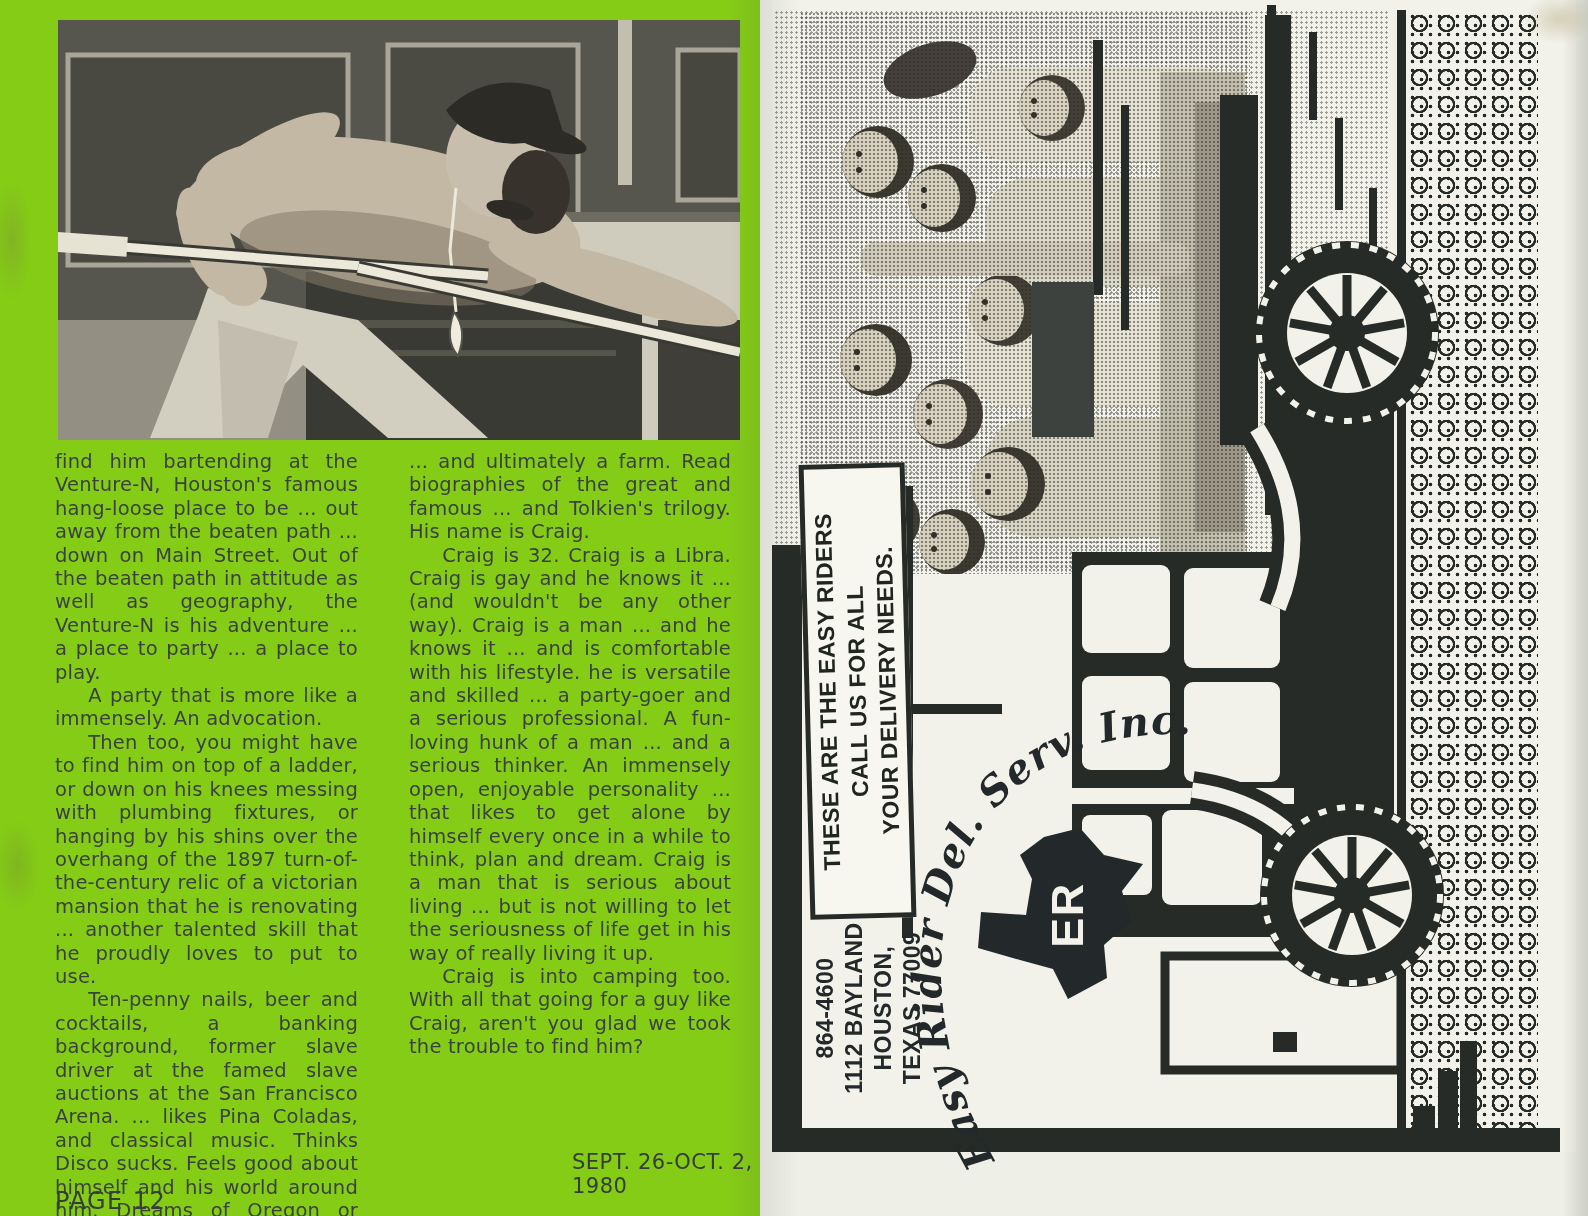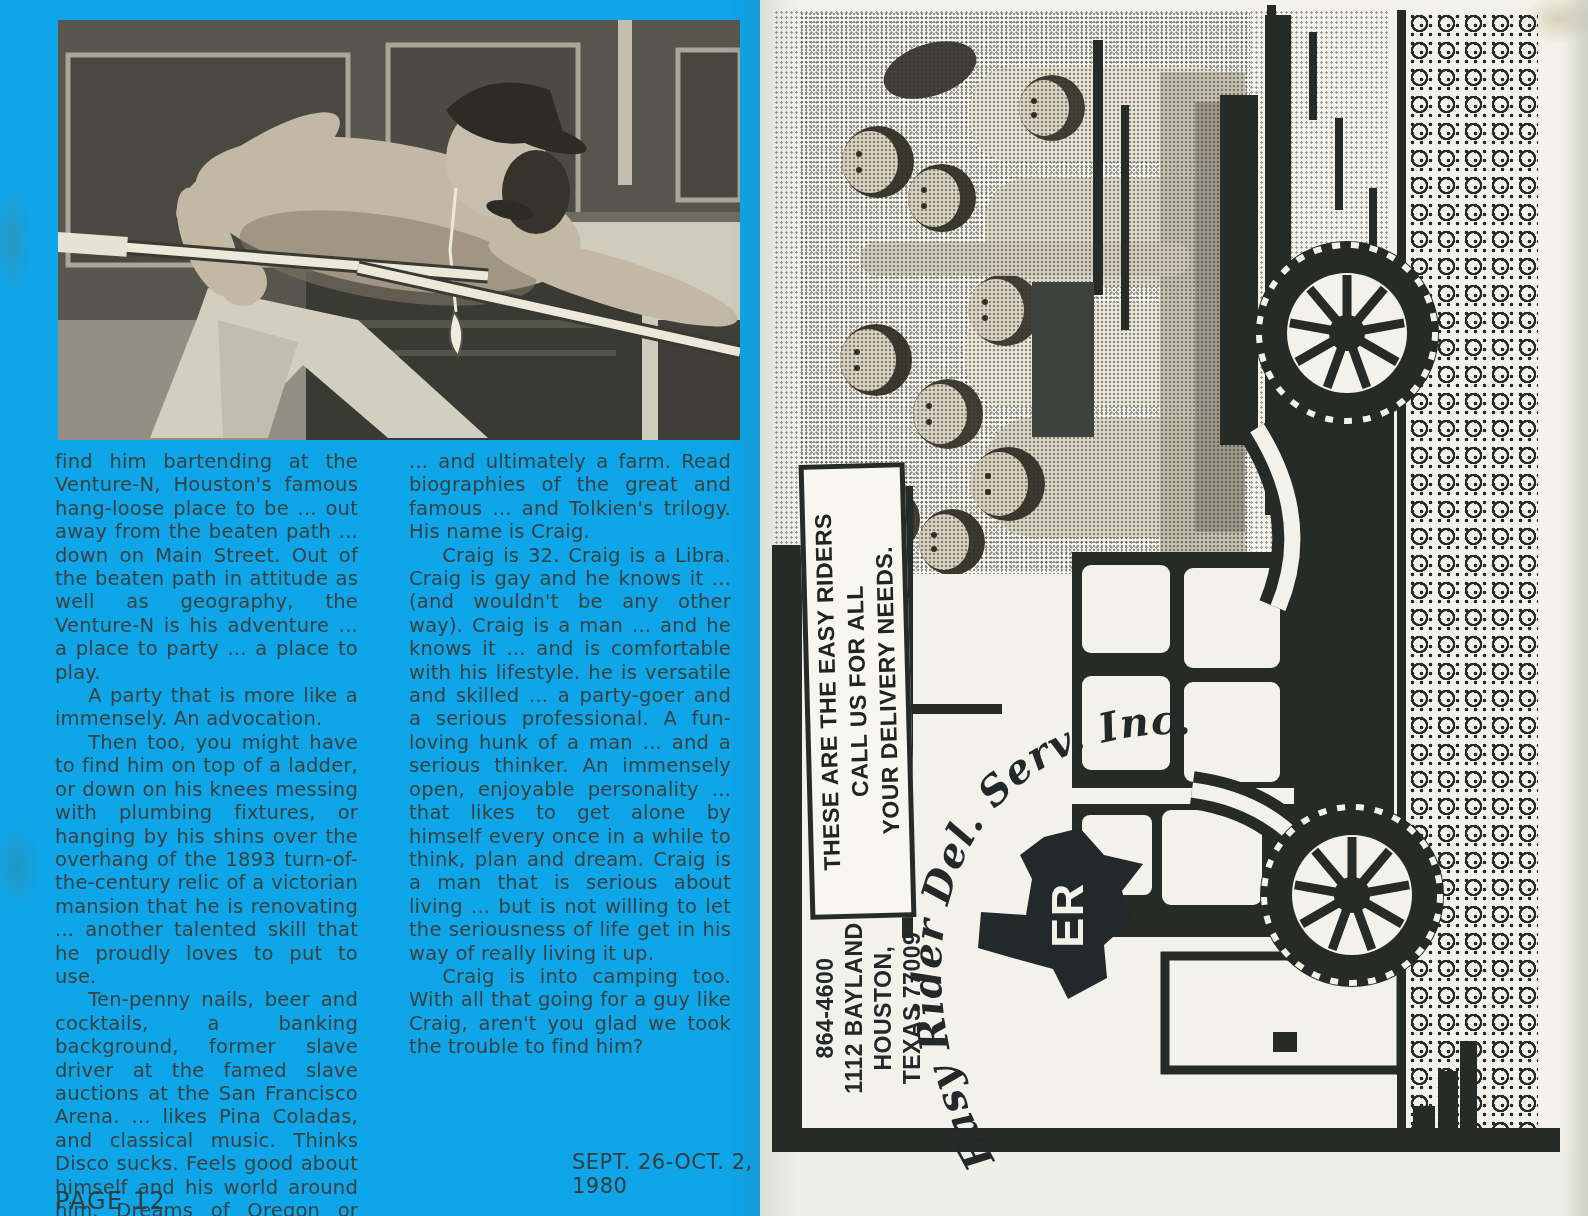--- a/index.html
+++ b/index.html
@@ -4,21 +4,21 @@
 <style>
   html,body{margin:0;padding:0;}
   body{
     width:1588px;height:1216px;position:relative;overflow:hidden;
     background:#e2e4dc;
     font-family:"DejaVu Sans", sans-serif;
     color:#2e3431;
   }
   
   .page{position:absolute;top:0;height:1216px;}
-  .page-left{left:0;width:760px;background:#0ea5e9;}
+  .page-left{left:0;width:760px;background:#84cc16;}
   .page-right{left:760px;width:828px;background:#eef0e7;}
   .gutter-shadow{position:absolute;left:728px;top:0;width:72px;height:1216px;
     background:linear-gradient(90deg,rgba(0,0,0,0) 0%,rgba(70,75,65,.10) 45%,rgba(0,0,0,0) 100%);}
   .edge-shadow{position:absolute;right:0;top:0;width:26px;height:1216px;
     background:linear-gradient(270deg,rgba(60,60,50,.18),rgba(0,0,0,0));}
   .stain{position:absolute;border-radius:50%;pointer-events:none;}
   .stain.a{left:-8px;top:180px;width:40px;height:120px;background:radial-gradient(ellipse,rgba(120,110,70,.25),rgba(0,0,0,0) 70%);}
   .stain.b{left:-6px;top:820px;width:46px;height:90px;background:radial-gradient(ellipse,rgba(110,100,60,.22),rgba(0,0,0,0) 70%);}
   .stain.c{left:1524px;top:-6px;width:70px;height:50px;background:radial-gradient(ellipse,rgba(150,130,70,.30),rgba(0,0,0,0) 70%);}
 
@@ -114,21 +114,21 @@
       <line x1="2" y1="222" x2="430" y2="256" stroke="#ece8da" stroke-width="9"></line>
       <rect x="0" y="212" width="70" height="20" fill="#e6e2d4" transform="rotate(4 0 212)"></rect>
       <line x1="300" y1="248" x2="682" y2="332" stroke="#3a3a34" stroke-width="15"></line>
       <line x1="300" y1="248" x2="682" y2="332" stroke="#ece8da" stroke-width="9"></line>
     </svg>
   </div>
 
   <div class="article-col col-1">
     <p>find him bartending at the Venture-N, Houston's famous hang-loose place to be ... out away from the beaten path ... down on Main Street. Out of the beaten path in attitude as well as geography, the Venture-N is his adventure ... a place to party ... a place to play.</p>
     <p class="indent">A party that is more like a immensely. An advocation.</p>
-    <p class="indent">Then too, you might have to find him on top of a ladder, or down on his knees messing with plumbing fixtures, or hanging by his shins over the overhang of the 1893 turn-of-the-century relic of a victorian mansion that he is renovating ... another talented skill that he proudly loves to put to use.</p>
+    <p class="indent">Then too, you might have to find him on top of a ladder, or down on his knees messing with plumbing fixtures, or hanging by his shins over the overhang of the 1897 turn-of-the-century relic of a victorian mansion that he is renovating ... another talented skill that he proudly loves to put to use.</p>
     <p class="indent">Ten-penny nails, beer and cocktails, a banking background, former slave driver at the famed slave auctions at the San Francisco Arena. ... likes Pina Coladas, and classical music. Thinks Disco sucks. Feels good about himself and his world around him. Dreams of Oregon or Montana</p>
   </div>
   <div class="article-col col-2">
     <p>... and ultimately a farm. Read biographies of the great and famous ... and Tolkien's trilogy. His name is Craig.</p>
     <p class="indent">Craig is 32. Craig is a Libra. Craig is gay and he knows it ... (and wouldn't be any other way). Craig is a man ... and he knows it ... and is comfortable with his lifestyle. he is versatile and skilled ... a party-goer and a serious professional. A fun-loving hunk of a man ... and a serious thinker. An immensely open, enjoyable personality ... that likes to get alone by himself every once in a while to think, plan and dream. Craig is a man that is serious about living ... but is not willing to let the seriousness of life get in his way of really living it up.</p>
     <p class="indent">Craig is into camping too. With all that going for a guy like Craig, aren't you glad we took the trouble to find him?</p>
   </div>
 
   <div class="page-number">PAGE 12</div>
   <div class="issue-date">SEPT. 26-OCT. 2, 1980</div>

